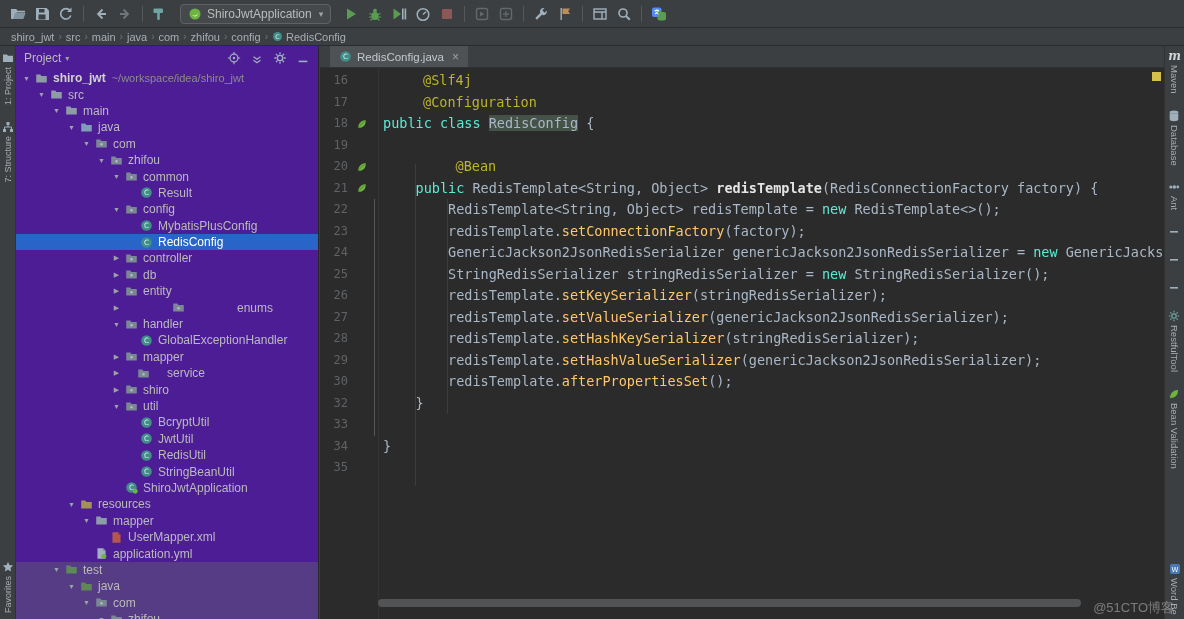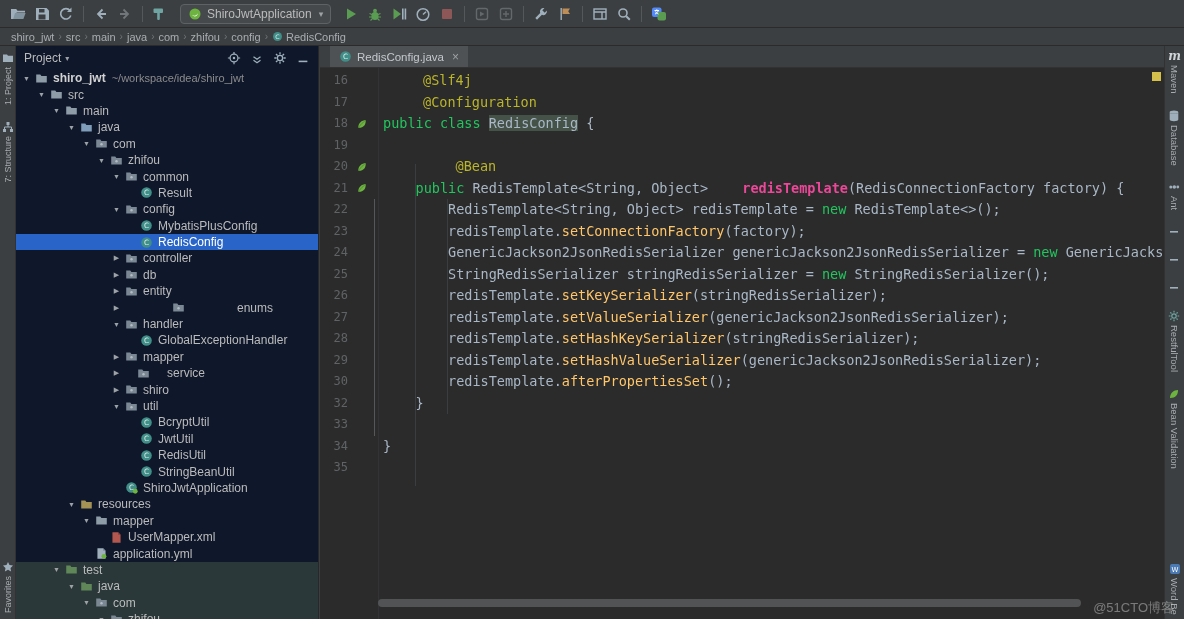--- a/index.html
+++ b/index.html
@@ -38,21 +38,21 @@
   .stripe-tab{display:flex;flex-direction:column;align-items:center;gap:3px;color:#a8adb2;}
   .left-strip .stripe-tab{font-size:9px;}
   .right-strip .stripe-tab{font-size:9.5px;}
   .stripe-tab svg{width:12px;height:12px;}
   .left-strip .stripe-label{writing-mode:vertical-rl;transform:rotate(180deg);}
   .right-strip .stripe-label{writing-mode:vertical-rl;}
   .maven-m{font-family:"DejaVu Serif",serif;font-style:italic;font-weight:bold;
            font-size:12px;color:#cfd4d8;line-height:12px;}
 
   
-  .project-panel{position:absolute;left:16px;top:46px;width:303px;bottom:0;background:#0f172a;
+  .project-panel{position:absolute;left:16px;top:46px;width:303px;bottom:0;background:#4c1d95;
                  border-right:1px solid #282828;overflow:hidden;}
   .panel-header{display:flex;align-items:center;height:24px;padding:0 8px;font-size:12px;color:#bbbbbb;}
   .ph-caret{font-size:8px;color:#9da2a6;margin-left:4px;}
   .ph-icons{display:flex;gap:9px;margin-left:auto;align-items:center;}
   .ph-icons .icon svg{width:14px;height:14px;}
   .tree{position:absolute;top:24px;left:0;right:0;bottom:0;overflow:hidden;font-size:12px;}
   .trow{display:flex;align-items:center;height:16.4px;white-space:nowrap;color:#bbbbbb;}
   .trow .arrow{width:13px;flex:none;font-size:7px;color:#9da2a6;text-align:center;}
   .trow .icon{width:17px;height:13px;flex:none;display:inline-flex;align-items:center;justify-content:center;margin-right:3px;}
   .trow .icon svg{width:13px;height:13px;}
@@ -68,24 +68,24 @@
   .tab .icon svg{width:13px;height:13px;}
   .tab-close{color:#9da2a6;font-size:12px;margin-left:3px;}
   .code{position:absolute;top:22px;left:0;right:0;bottom:0;padding-top:2px;
         font-family:"DejaVu Sans Mono","Liberation Mono",monospace;font-size:13.5px;line-height:21.5px;}
   .cline{display:flex;height:21.5px;white-space:pre;}
   .lnum{width:28px;flex:none;text-align:right;color:#606366;font-size:12px;}
   .gico{width:28px;flex:none;display:flex;align-items:center;justify-content:center;}
   .gico svg{width:12px;height:12px;}
   .ctext{white-space:pre;padding-left:7px;}
   .seg.ann{color:#bbb529;margin-left:40px;}
-  .seg.kw{color:#22c55e;margin-top:32px;}
+  .seg.kw{color:#5eead4;margin-top:32px;}
   .seg.txt{color:#a9b7c6;}
   .seg.mth{color:#ffc66b;}
-  .seg.decl{color:#ec4899;font-weight:bold;margin-left:26px;}
+  .seg.decl{color:#e5e5e5;font-weight:bold;}
   .seg.hl{background:#455248;}
   .gline{position:absolute;left:58px;top:22px;bottom:0;width:1px;background:#313335;}
   .fold-line{position:absolute;left:54px;top:153px;height:237px;width:1px;background:#55585a;}
   .indent-guide{position:absolute;width:1px;background:#3a3e40;}
   .g1{left:95px;top:118px;height:322px;}
   .g2{left:127px;top:153px;height:215px;}
   .stripe-mark{position:absolute;top:26px;right:3px;width:9px;height:9px;background:#d6c04c;}
   .hscroll{position:absolute;left:58px;right:5px;bottom:12px;height:8px;}
   .hthumb{height:100%;background:#55585a;border-radius:4px;opacity:.9;}
 

